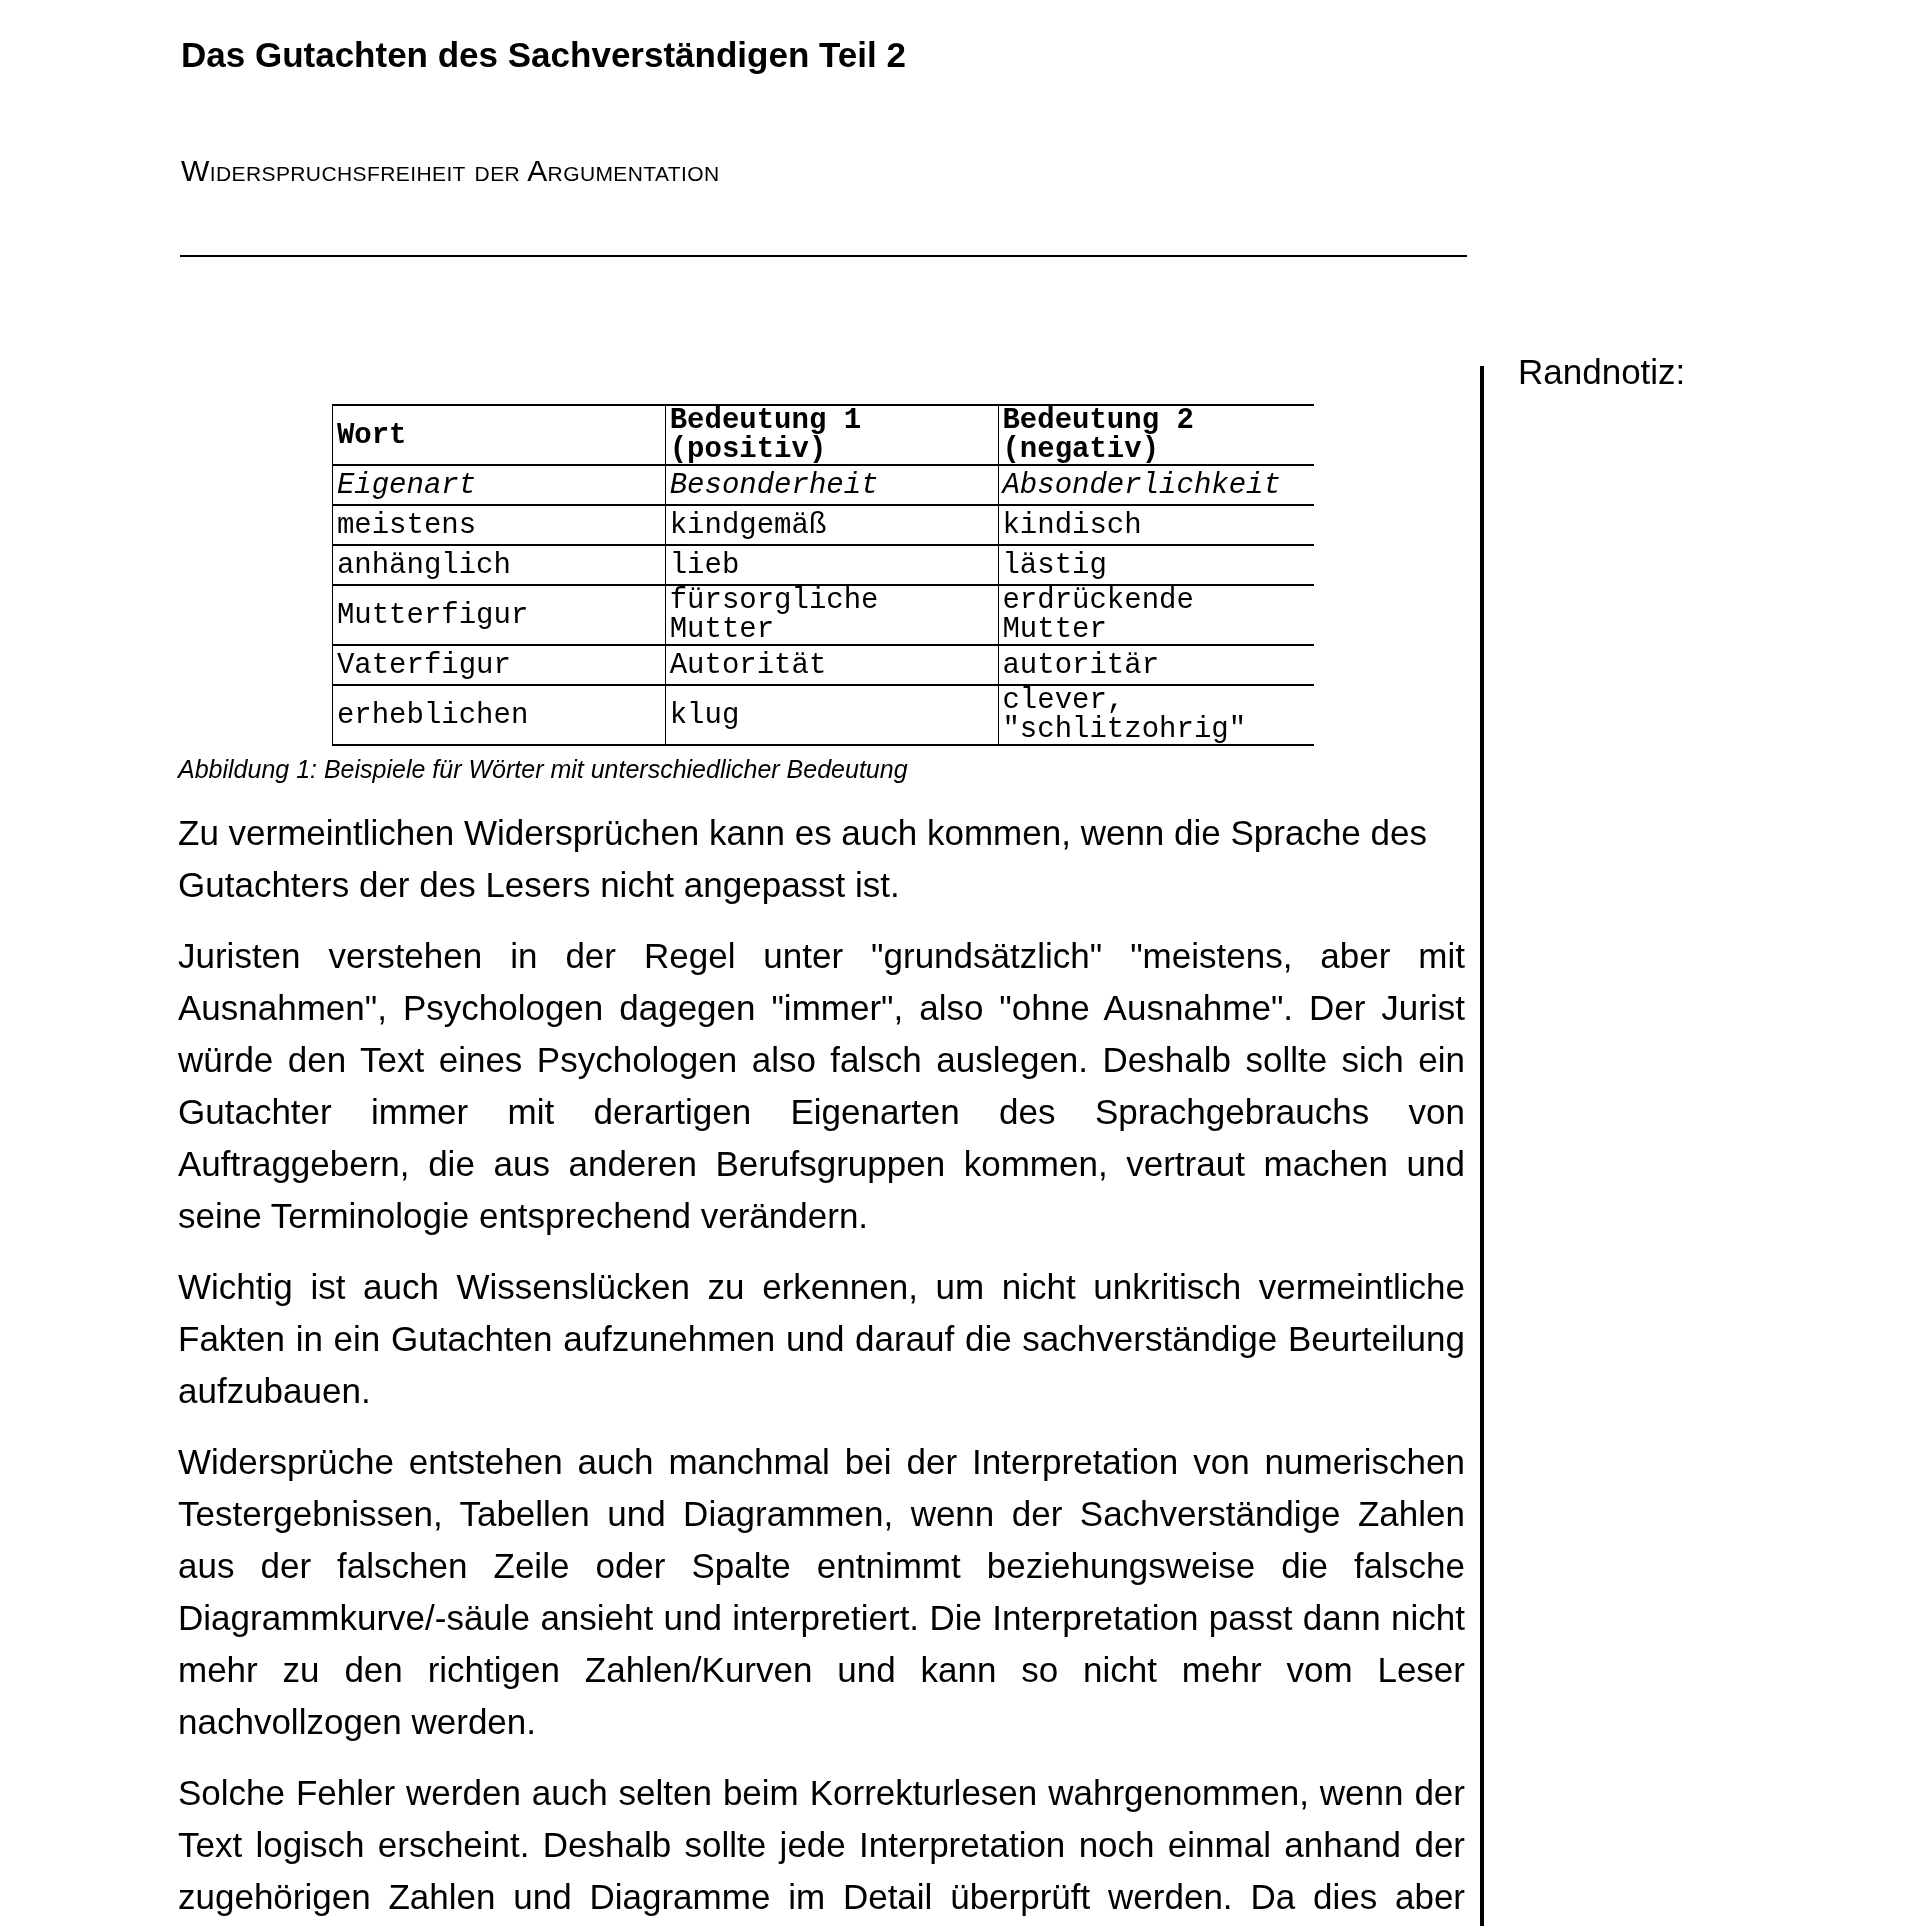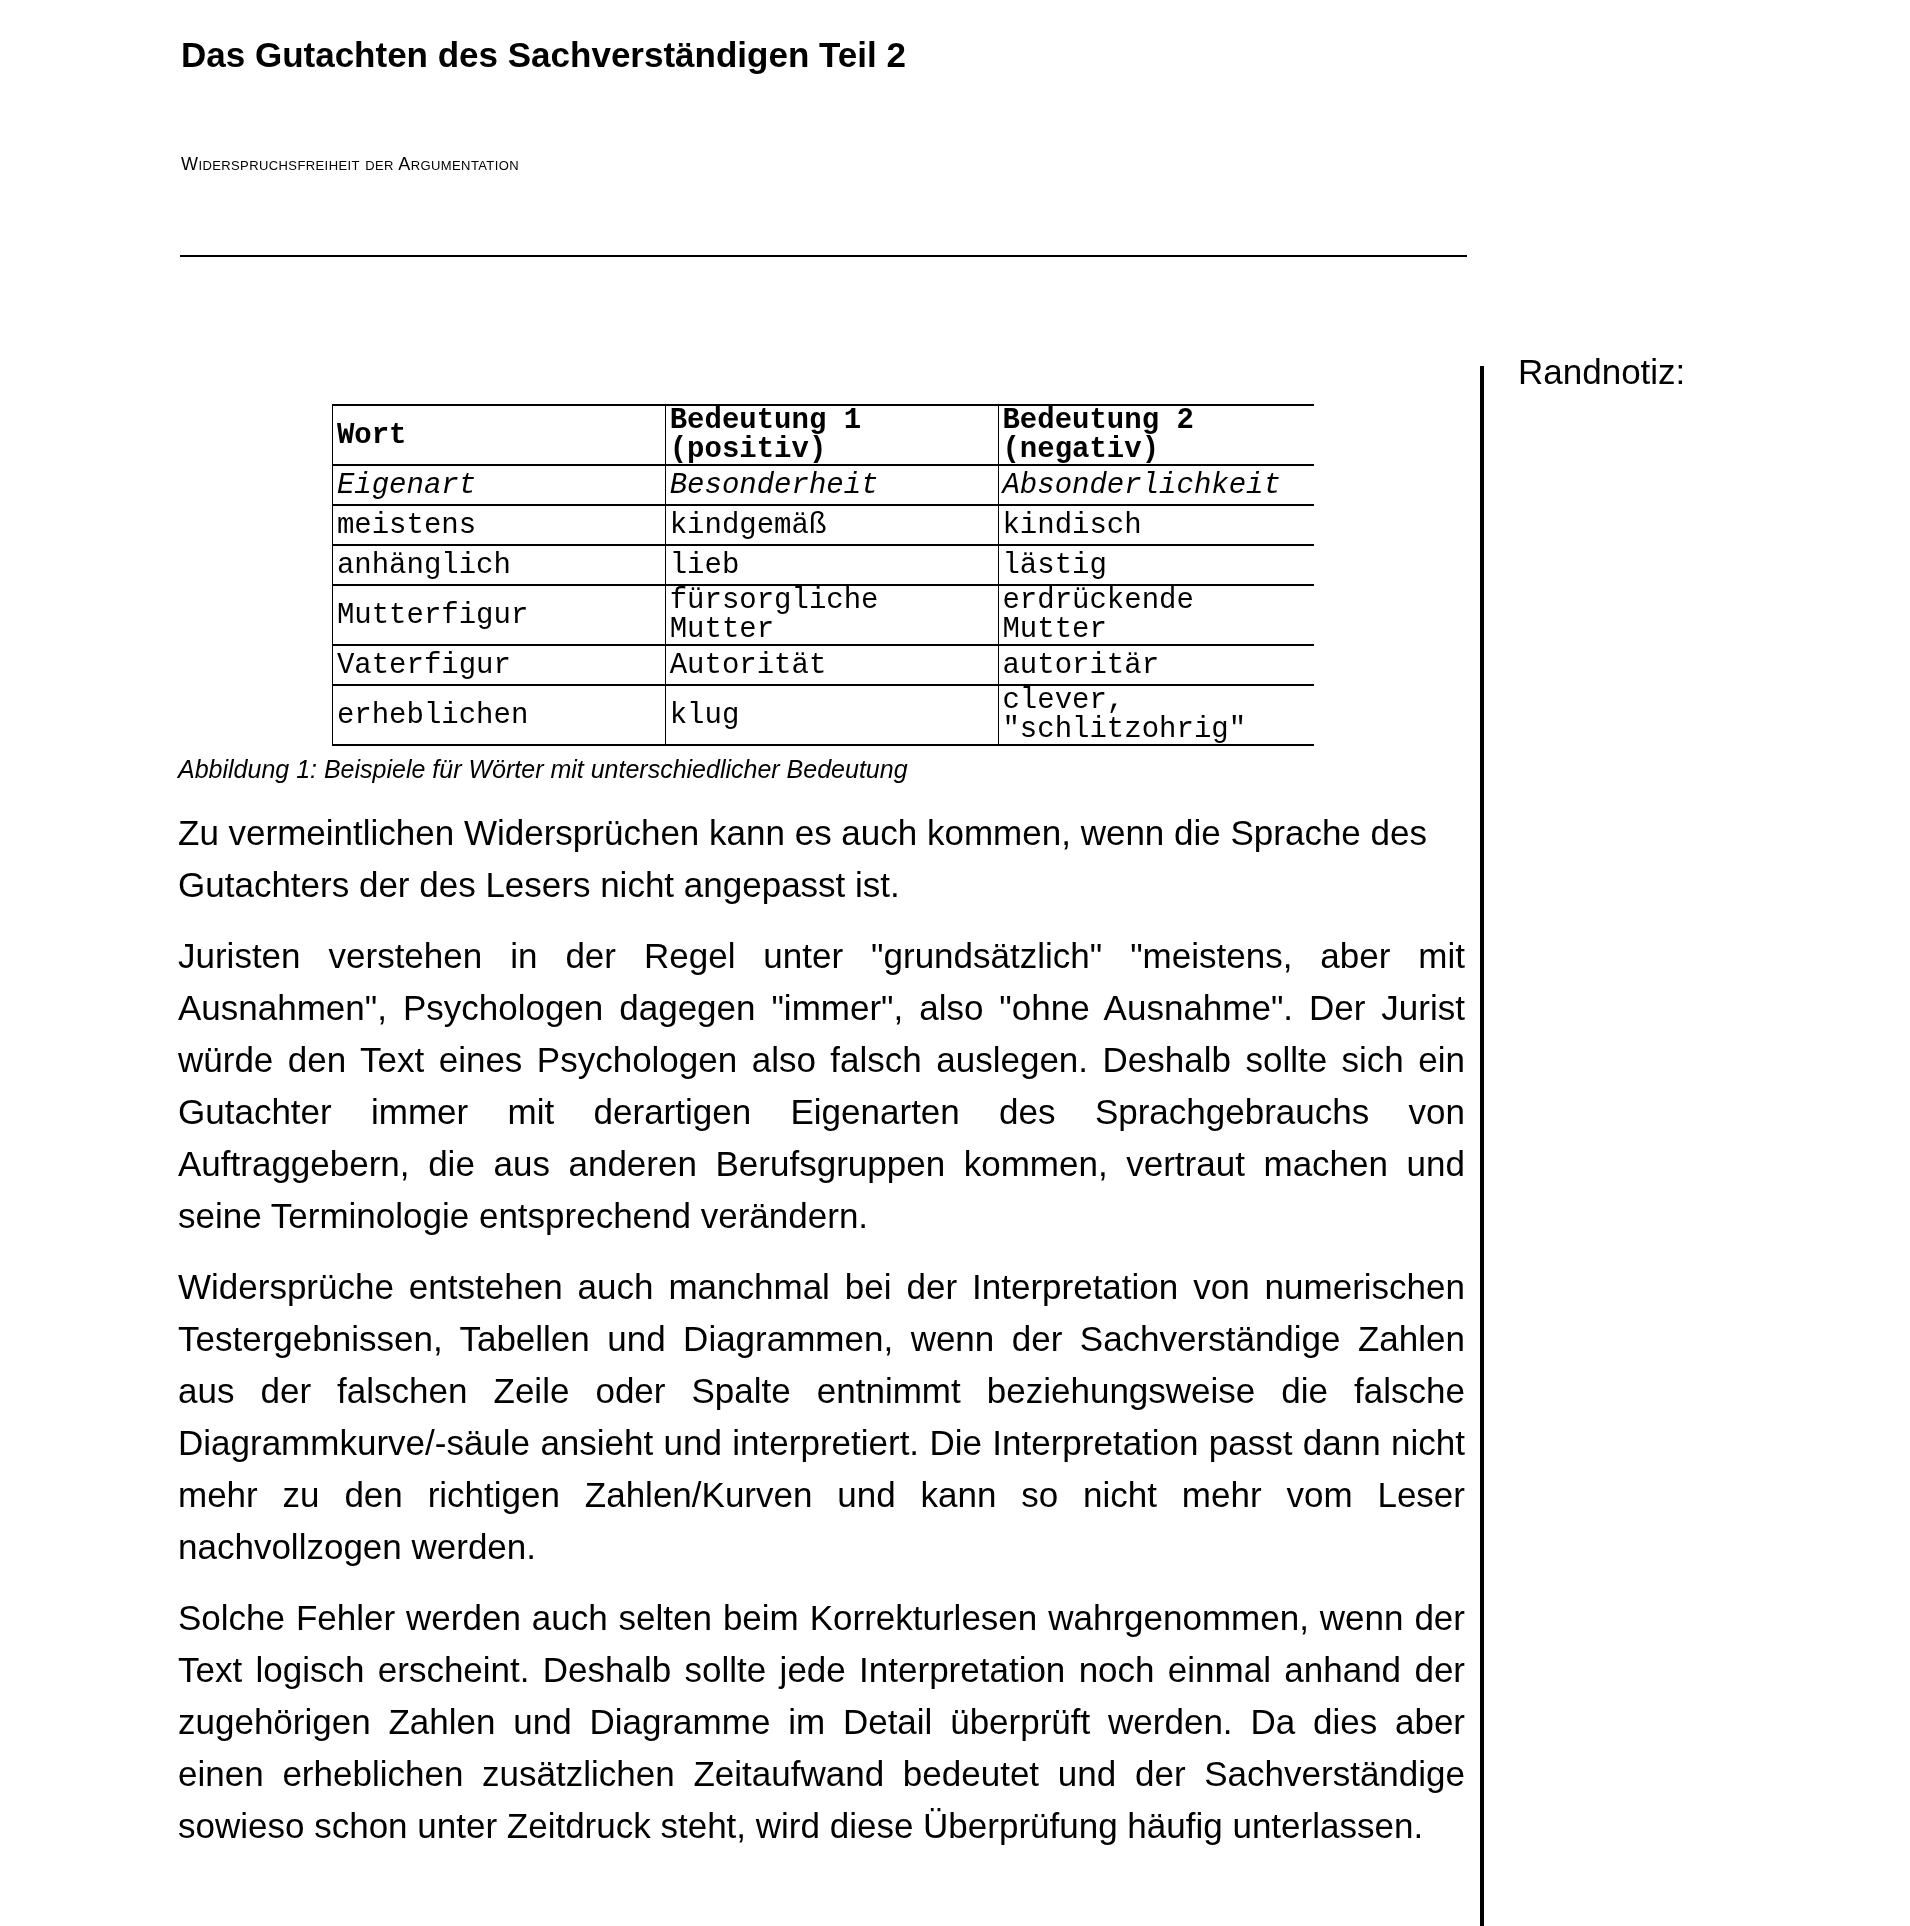--- a/index.html
+++ b/index.html
@@ -6,21 +6,21 @@
   body {
     width: 1911px; height: 2703px; position: relative; overflow: hidden;
     font-family: "Liberation Sans", sans-serif; color: #000;
   }
   .header-title {
     position: absolute; left: 181px; top: 35px;
     font-size: 35px; font-weight: bold; letter-spacing: 0px;
   }
   .header-subtitle {
     position: absolute; left: 181px; top: 154px;
-    font-size: 18px; font-variant: small-caps; letter-spacing: 0.4px;
+    font-size: 30px; font-variant: small-caps; letter-spacing: 0.4px;
   }
   .header-rule {
     position: absolute; left: 180px; top: 255px; width: 1287px; height: 2.3px;
     background: #000;
   }
   .margin-line {
     position: absolute; left: 1480px; top: 366px; width: 3.5px; height: 2245px;
     background: #000;
   }
   .margin-note {
@@ -108,16 +108,17 @@
       </tr>
     </tbody>
   </table>
 </div>
 
 <div class="caption">Abbildung 1: Beispiele für Wörter mit unterschiedlicher Bedeutung</div>
 
 <div class="body-text">
   <p class="left">Zu vermeintlichen Widersprüchen kann es auch kommen, wenn die Sprache des Gutachters der des Lesers nicht angepasst ist.</p>
   <p>Juristen verstehen in der Regel unter "grundsätzlich" "meistens, aber mit Ausnahmen", Psychologen dagegen "immer", also "ohne Ausnahme". Der Jurist würde den Text eines Psychologen also falsch auslegen. Deshalb sollte sich ein Gutachter immer mit derartigen Eigenarten des Sprachge­brauchs von Auftraggebern, die aus anderen Berufsgruppen kommen, ver­traut machen und seine Terminologie entsprechend verändern.</p>
+  <p>Wichtig ist auch Wissenslücken zu erkennen, um nicht unkritisch vermeint­liche Fakten in ein Gutachten aufzunehmen und darauf die sachverständige Beurteilung aufzubauen.</p>
   <p>Widersprüche entstehen auch manchmal bei der Interpretation von nume­rischen Testergebnissen, Tabellen und Diagrammen, wenn der Sachver­ständige Zahlen aus der falschen Zeile oder Spalte entnimmt beziehungs­weise die falsche Diagrammkurve/-säule ansieht und interpretiert. Die Interpretation passt dann nicht mehr zu den richtigen Zahlen/Kurven und kann so nicht mehr vom Leser nachvollzogen werden.</p>
   <p>Solche Fehler werden auch selten beim Korrekturlesen wahrgenommen, wenn der Text logisch erscheint. Deshalb sollte jede Interpretation noch ein­mal anhand der zugehörigen Zahlen und Diagramme im Detail überprüft werden. Da dies aber einen erheblichen zusätzlichen Zeitaufwand bedeutet und der Sachverständige sowieso schon unter Zeitdruck steht, wird diese Überprüfung häufig unterlassen.</p>
 </div>
 
 
 </body></html>

